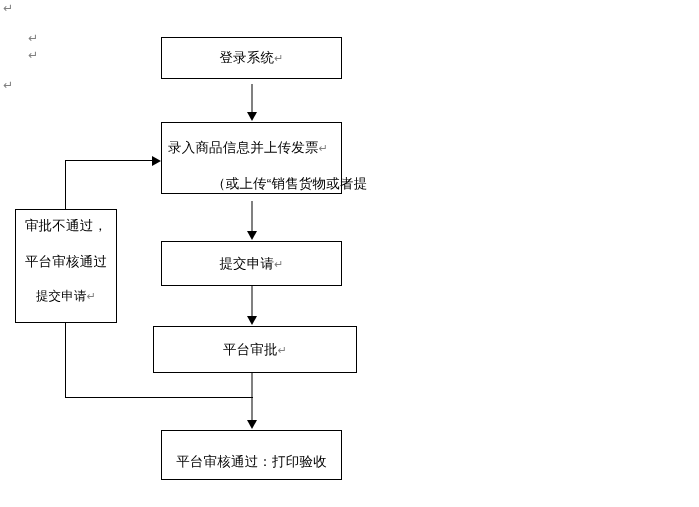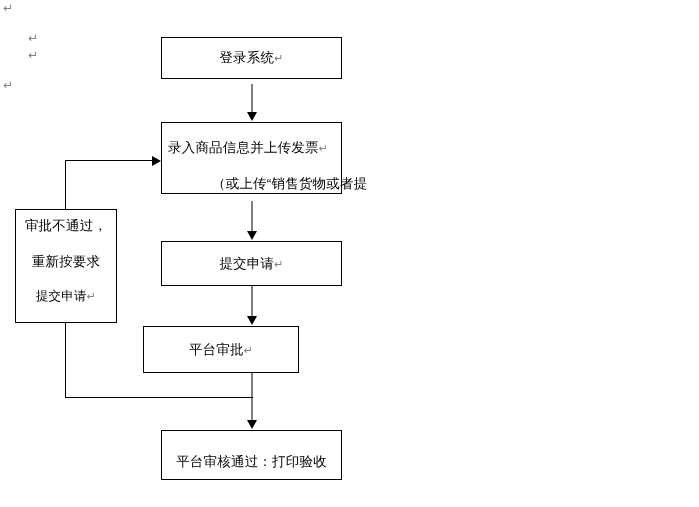--- a/index.html
+++ b/index.html
@@ -119,31 +119,31 @@
     </div>
     <div class="line" style="position:absolute; left:6px; top:53px;margin-left:44px;">（或上传“销售货物或者提</div>
   </div>
 
   <div class="fbox" style="left:161px; top:241px; width:181px; height:45px;">
     <div class="line">
       <span>提交申请</span><span class="ret">↵</span>
     </div>
   </div>
 
-  <div class="fbox" style="left:143px; top:326px; width:156px; height:47px;">
+  <div class="fbox" style="left:153px; top:326px; width:204px; height:47px;">
     <div class="line">
       <span>平台审批</span><span class="ret">↵</span>
     </div>
   </div>
 
   <div class="fbox" style="left:161px; top:430px; width:181px; height:50px; justify-content:flex-start;">
     <div class="line" style="margin-top:23px;">平台审核通过：打印验收</div>
   </div>
 
   <div class="fbox" style="left:15px; top:209px; width:102px; height:114px; justify-content:flex-start;">
     <div class="line" style="margin-top:8px;">审批不通过，</div>
-    <div class="line" style="margin-top:20px;">重新按要求</div>
+    <div class="line" style="margin-top:20px;">平台审核通过</div>
     <div class="line" style="margin-top:20px; font-size:12.5px;">
       <span>提交申请</span><span class="ret">↵</span>
     </div>
   </div>
 
 </div>
 
 </body></html>

